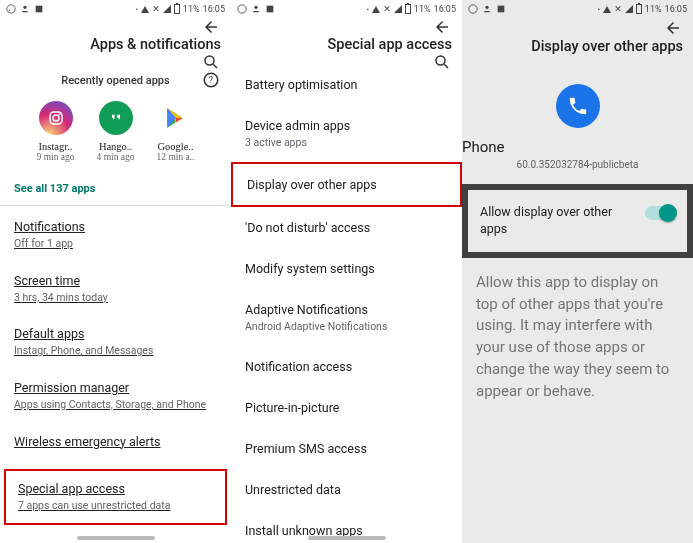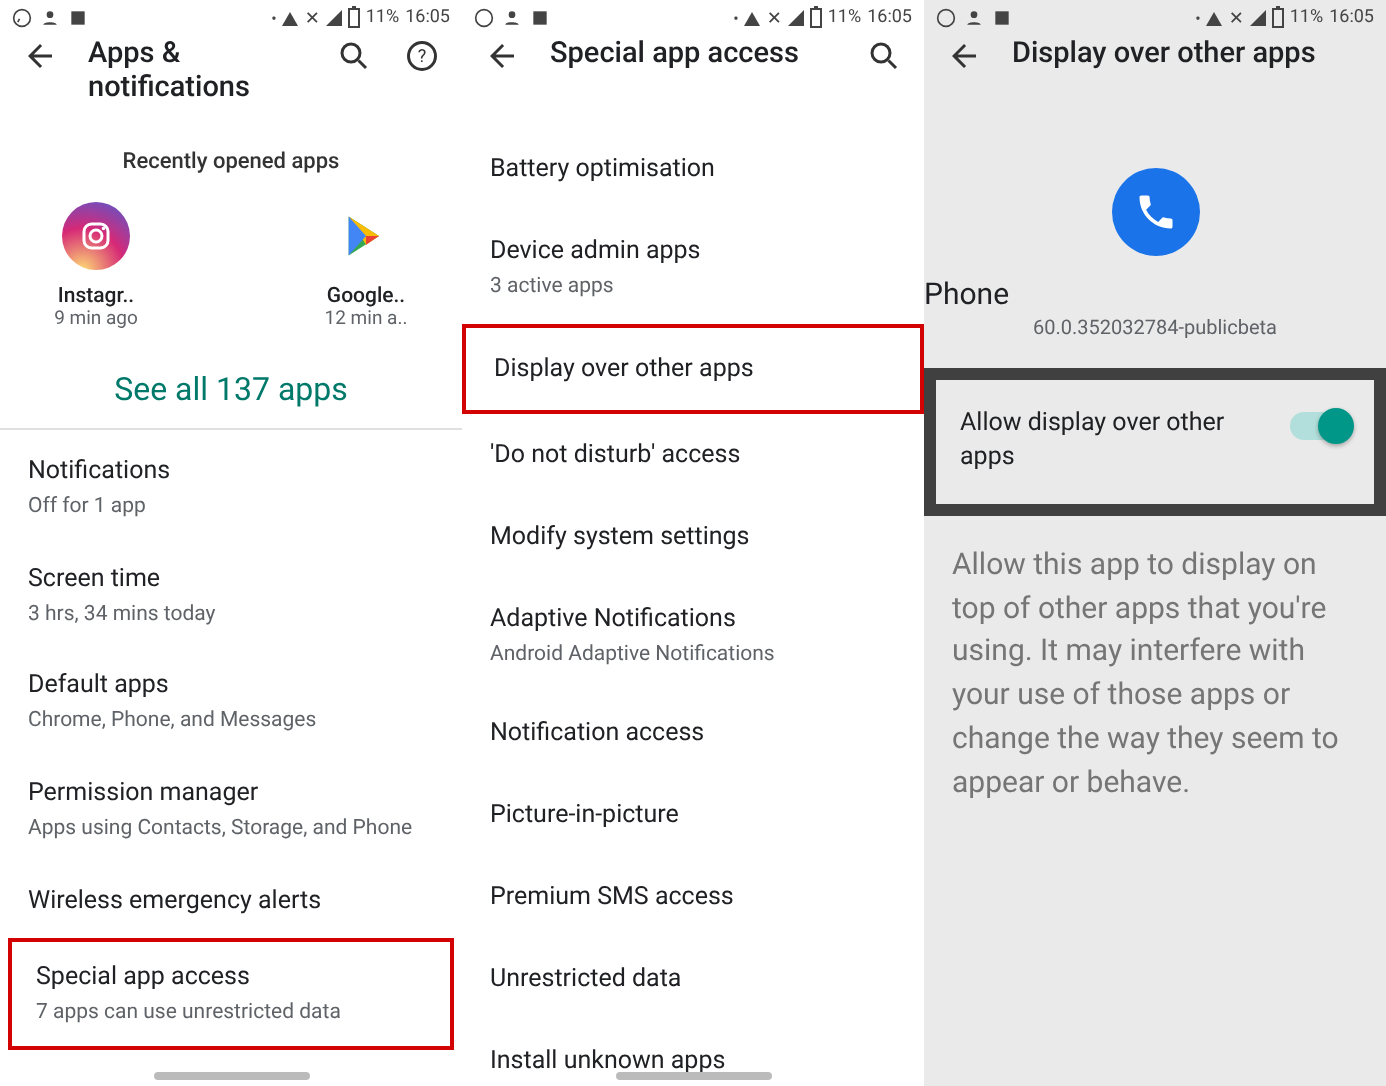--- a/index.html
+++ b/index.html
@@ -34,37 +34,38 @@
   .status-right { margin-left:auto; display:flex; gap:3px; align-items:center; }
   .ico { width:10px; height:10px; display:inline-block; }
   .tri { width:0;height:0;border-left:4px solid transparent;border-right:4px solid transparent;border-bottom:7px solid #444; }
   .sig { width:0;height:0;border-left:8px solid transparent;border-bottom:8px solid #444; }
   .batt { width:6px;height:10px;border:1px solid #444;position:relative; }
   .batt::before { content:'';position:absolute;top:-2px;left:1px;width:2px;height:1px;background:#444; }
   
   .appbar {
     height: 46px;
     display:flex;
-    align-items:flex-start;
+    align-items:flex-end;
     padding: 0 10px;
-    gap: 14px;
+    gap: 0;
     background: inherit;
+    flex-direction: column;
   }
   .appbar .title { font-size: 14.5px; font-weight: 500; color:#202124; flex:1; }
   .appbar .icon-btn { width:20px; height:20px; display:flex;align-items:center;justify-content:center; color:#444; }
   .content { padding: 0 14px 8px 14px; }
   .subhead { text-align:center; font-size:11px; font-weight:500; color:#333; padding:10px 0 14px; }
-  .recent-row { display:flex; justify-content:space-between; padding:0 4px 6px; }
+  .recent-row { display:flex; justify-content:center; padding:0 4px 6px;font-family:Liberation Serif, serif; }
   .app-col { display:flex; flex-direction:column; align-items:center; width:60px; }
   .app-ico { width:34px; height:34px; border-radius:50%; display:flex;align-items:center;justify-content:center; margin-bottom:6px; }
   .app-name { font-size:10.5px; font-weight:500; color:#202124; white-space:nowrap; overflow:hidden; text-overflow:ellipsis; max-width:56px; }
   .app-sub { font-size:9.5px; color:#5f6368; white-space:nowrap; overflow:hidden; text-overflow:ellipsis; max-width:56px; }
-  .seeall { text-align:center; color:#00796b; font-size:16px; font-weight:400; padding:14px 0 10px; }
+  .seeall { text-align:left; color:#00796b; font-size:11px; font-weight:700; padding:14px 0 10px; }
   .divider { height:1px; background:#e0e0e0; margin: 0 -14px 2px; }
-  .setting { padding: 11px 0; }
+  .setting { padding: 11px 0; text-decoration: underline; }
   .setting .st-title { font-size:12.5px; color:#202124; margin-bottom:3px; }
   .setting .st-sub { font-size:10.5px; color:#5f6368; line-height:1.3; }
   .setting.single .st-title { margin-bottom:0; }
   .highlight-full { border:2px solid #d40303; }
   .navbar-indicator { position:absolute; bottom:3px; left:50%; transform:translateX(-50%); width:78px; height:4px; background:#bbb; border-radius:2px; }
 
   
   .s2 .list-item { padding:13px 14px; font-size:12.5px; color:#202124; }
   .s2 .list-item .st-sub { font-size:10.5px; color:#5f6368; margin-top:3px; }
   .s2 .list-block { }
@@ -153,20 +154,29 @@
           <svg width="18" height="18" viewBox="0 0 24 24">
               <rect x="4" y="4" width="16" height="16" rx="5" fill="none" stroke="#fff" stroke-width="2"></rect>
               <circle cx="12" cy="12" r="4" fill="none" stroke="#fff" stroke-width="2"></circle>
               <circle cx="17" cy="7" r="1.2" fill="#fff"></circle>
             </svg>
         </div>
         <div class="app-name">Instagr..</div>
         <div class="app-sub">9 min ago</div>
       </div>
       <div class="app-col">
+        <div class="app-ico" style="background:#0f9d58">
+          <svg width="16" height="16" viewBox="0 0 24 24">
+              <path d="M6 7h4v5l-2 3v-3H6zM14 7h4v5l-2 3v-3h-2z" fill="#fff"></path>
+            </svg>
+        </div>
+        <div class="app-name">Hango..</div>
+        <div class="app-sub">4 min ago</div>
+      </div>
+      <div class="app-col">
         <div class="app-ico" style="background:#fff">
           <svg width="26" height="26" viewBox="0 0 24 24">
               <path d="M4 3l14 9L4 21z" fill="#34a853"></path>
               <path d="M4 3l14 9-6 4z" fill="#fbbc04"></path>
               <path d="M4 3l8 9-8 9z" fill="#4285f4"></path>
               <path d="M12 12l6 0-6 4z" fill="#ea4335"></path>
             </svg>
         </div>
         <div class="app-name">Google..</div>
         <div class="app-sub">12 min a..</div>
@@ -178,21 +188,21 @@
     <div class="setting">
       <div class="st-title">Notifications</div>
       <div class="st-sub">Off for 1 app</div>
     </div>
     <div class="setting">
       <div class="st-title">Screen time</div>
       <div class="st-sub">3 hrs, 34 mins today</div>
     </div>
     <div class="setting">
       <div class="st-title">Default apps</div>
-      <div class="st-sub">Chrome, Phone, and Messages</div>
+      <div class="st-sub">Instagr, Phone, and Messages</div>
     </div>
     <div class="setting">
       <div class="st-title">Permission manager</div>
       <div class="st-sub">Apps using Contacts, Storage, and Phone</div>
     </div>
     <div class="setting single">
       <div class="st-title">Wireless emergency alerts</div>
     </div>
   </div>
 

